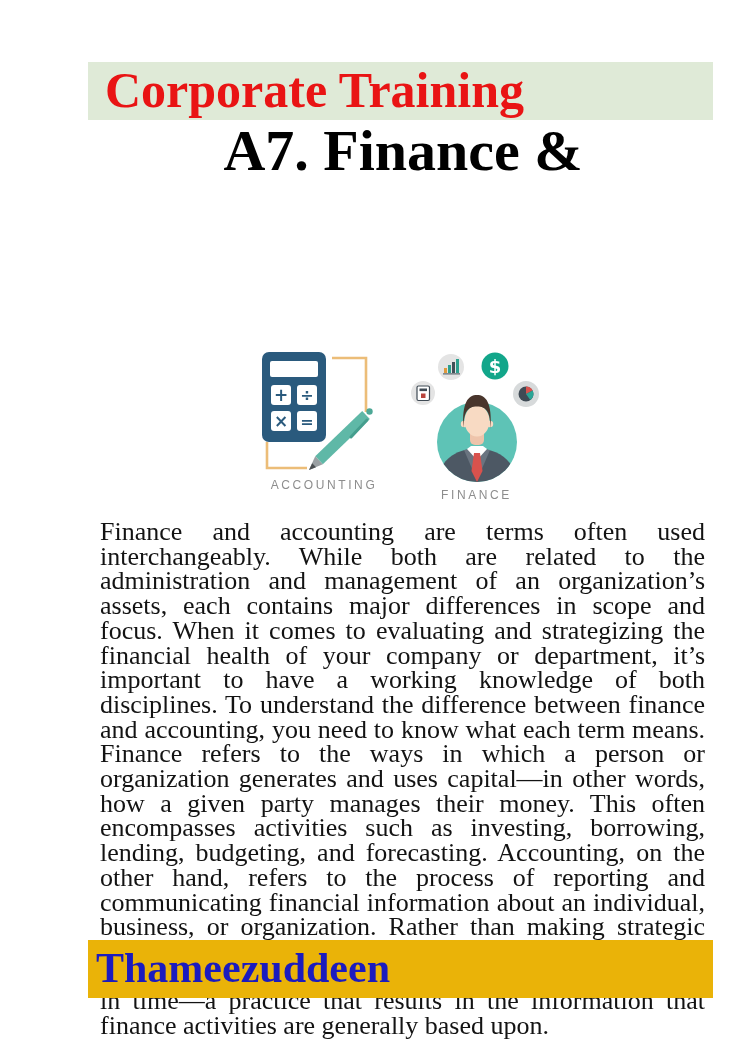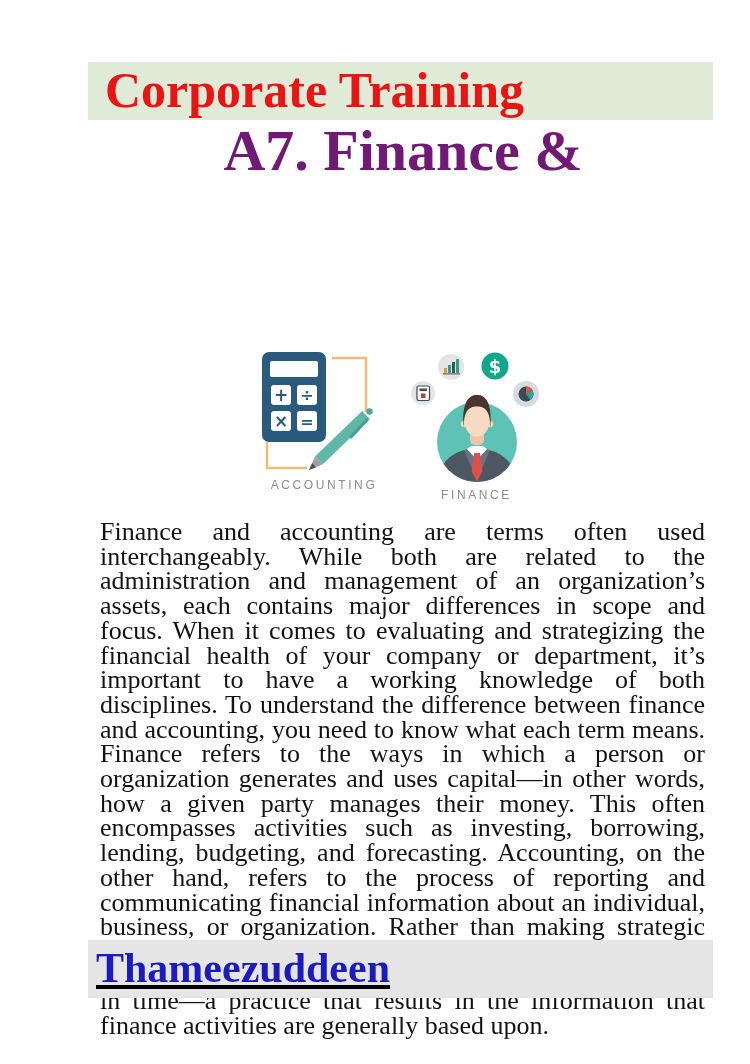--- a/index.html
+++ b/index.html
@@ -13,41 +13,40 @@
   .header-banner {
     position: absolute; left: 60px; top: 62px; width: 625px; height: 58px;
     background: #dfead7;
   }
   .header-title {
     padding-left: 17px; line-height: 56px; font-size: 50px; font-weight: 700;
     color: #e91414; white-space: nowrap;
   }
   .page-title {
     position: absolute; left: 30px; top: 116px; width: 690px;
-    text-align: center; color: #701a75; font-weight: 700;
+    text-align: center; color: #000000; font-weight: 700;
     font-size: 58px; line-height: 69px; letter-spacing: 0;
   }
   .page-title .title-line { display: block; }
   .figure { position: absolute; text-align: center; }
   .figure-accounting { left: 221px; top: 345px; width: 150px; }
   .figure-finance   { left: 376px; top: 345px; width: 145px; }
   .figure svg { display: block; }
   .figure-caption {
     margin-top: 3px; font-family: "Liberation Sans", sans-serif;
     font-size: 12px; letter-spacing: 2.6px; color: #8d8d8d; white-space: nowrap;
   }
   .body-paragraph {
     position: absolute; left: 72px; top: 520px; width: 605px;
     font-size: 26px; line-height: 24.7px; text-align: justify;
     color: #131313;
   }
   .footer-banner {
     position: absolute; left: 60px; top: 940px; width: 625px; height: 58px;
-    background: #e5e5e5;
-    text-decoration: underline;
+    background: #eab308;
   }
   .footer-title {
     padding-left: 8px; line-height: 57px; font-size: 42px; font-weight: 700;
     color: #1b1bbe; white-space: nowrap;
   }
   .calc-key-glyph {
     font-family: "DejaVu Sans", sans-serif; font-weight: bold;
   }
 </style>
 </head>

